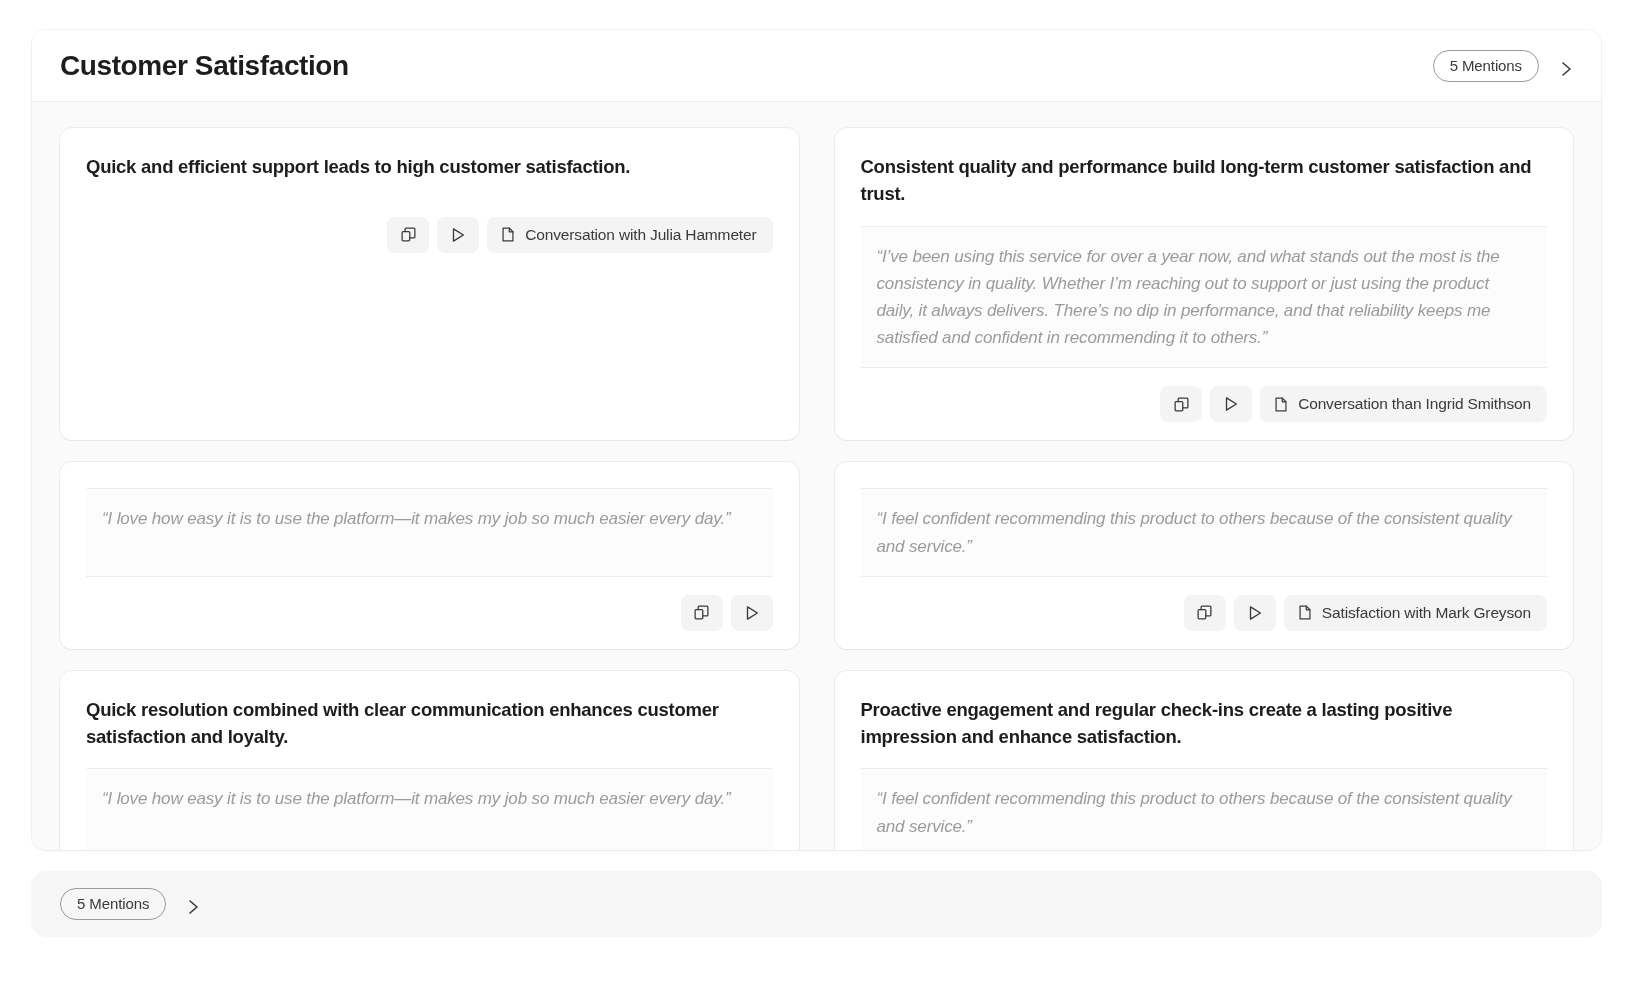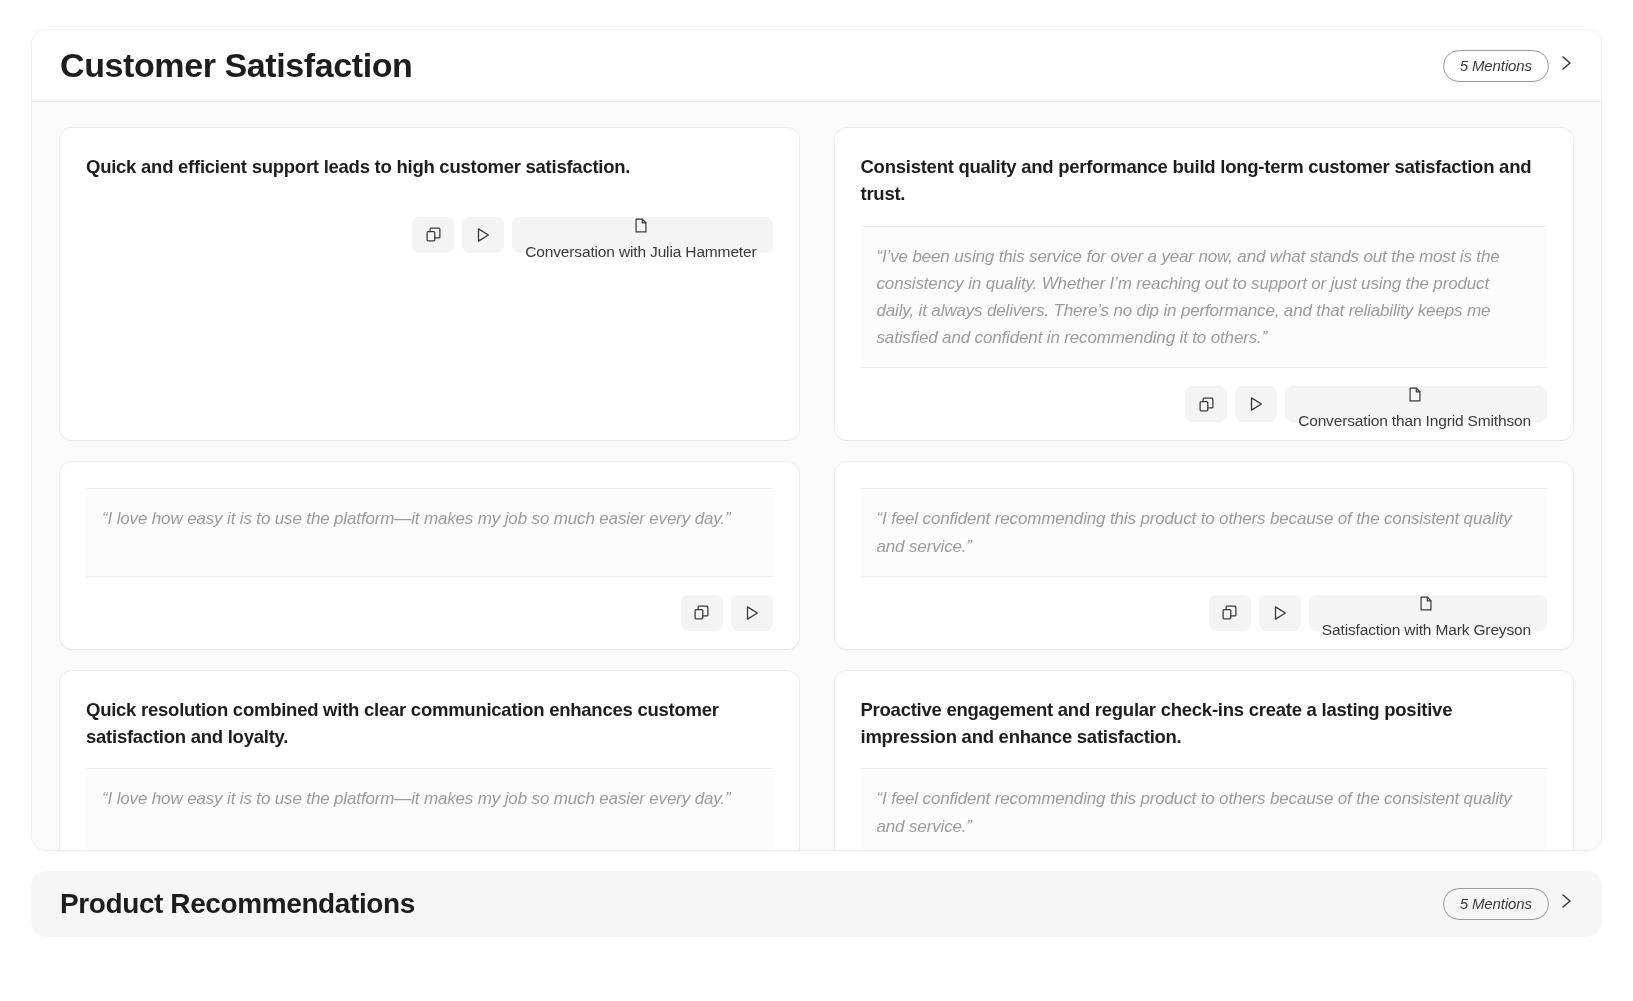--- a/index.html
+++ b/index.html
@@ -32,32 +32,31 @@
     background: #ffffff;
     height: 72px;
     display: flex;
     align-items: center;
     justify-content: space-between;
     padding: 0 22px 0 28px;
     border-bottom: 1px solid #ededed;
   }
 
   .section-title {
-    font-size: 34px;
+    font-size: 28px;
     font-weight: 600;
     letter-spacing: -0.4px;
     color: #1d1d1f;
     white-space: nowrap;
   }
 
   .header-right {
     display: flex;
-    align-items: flex-start;
-    gap: 4px;
-    font-style: italic;
+    align-items: flex-end;
+    gap: 14px;
   }
 
   .mentions-badge {
     border: 1px solid #9a9a9a;
     border-radius: 999px;
     padding: 6px 16px 7px 16px;
     font-size: 15px;
     color: #3a3a3c;
     letter-spacing: -0.1px;
     white-space: nowrap;
@@ -151,21 +150,20 @@
     display: flex;
     align-items: center;
     gap: 9px;
     padding: 0 16px 0 13px;
     cursor: pointer;
     font-size: 15.5px;
     color: #3a3a3c;
     letter-spacing: -0.15px;
     white-space: nowrap;
     font-family: "Liberation Sans", sans-serif;
-    flex-direction: column;
   }
 
   
   .section-clip {
     max-height: 820px;
     overflow: hidden;
   }
 
   
   .section-collapsed {
@@ -340,21 +338,20 @@
           </div>
 
         </div>
 
       </div>
 
     </div>
   </div>
 
   <div class="section-collapsed">
-    <div class="section-title">Product Recommendations</div>
     <div class="header-right">
       <div class="mentions-badge">5 Mentions</div>
       <div class="chevron-btn">
         <svg class="ico" width="20" height="20" viewBox="0 0 20 20" fill="none" stroke="#3a3a3c" stroke-width="1.6" stroke-linecap="round" stroke-linejoin="round">
           <path d="M7 4 L14 10 L7 16"></path>
         </svg>
       </div>
     </div>
   </div>
 

